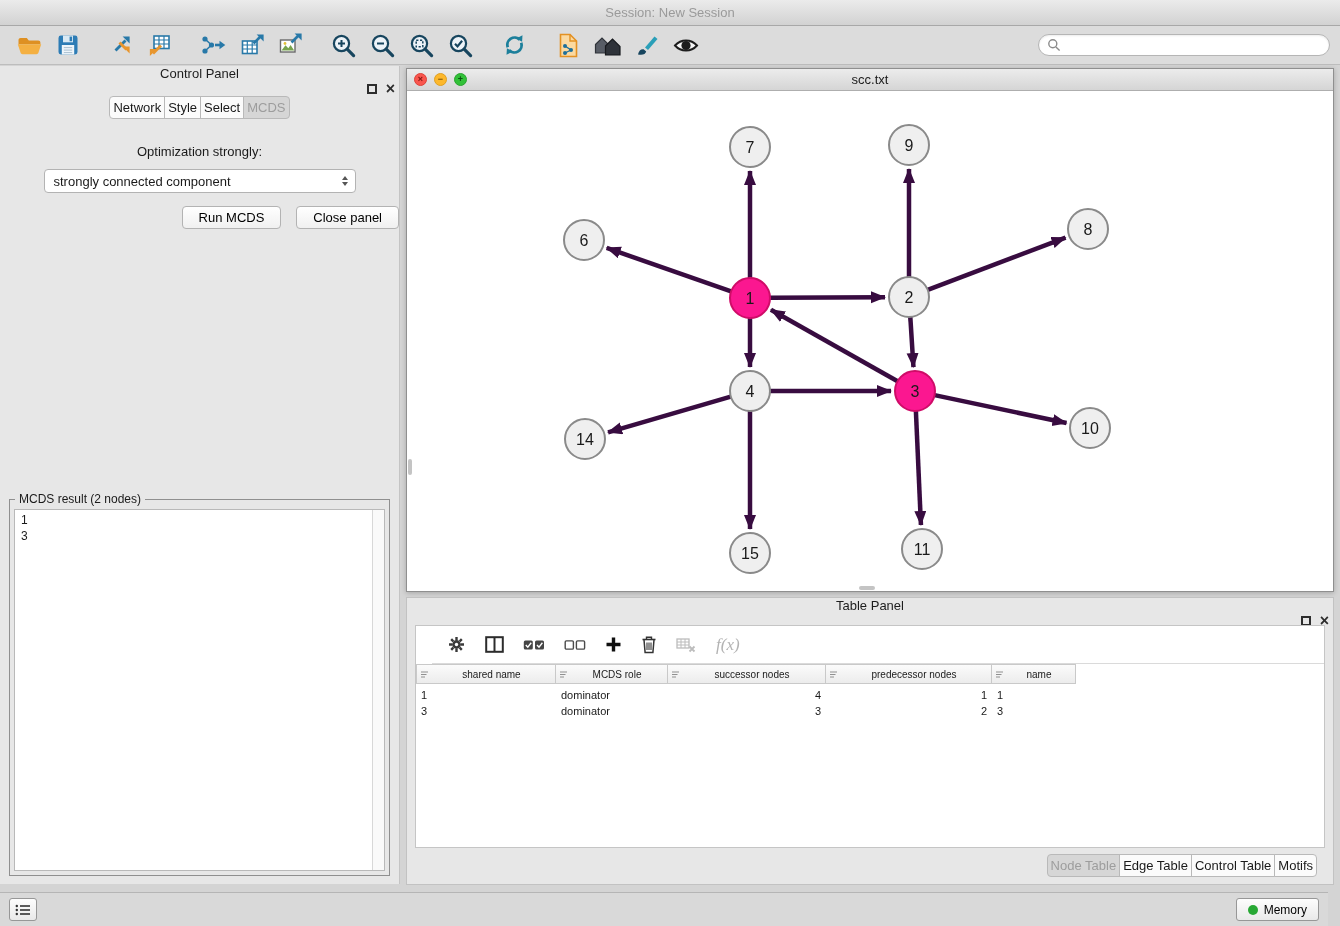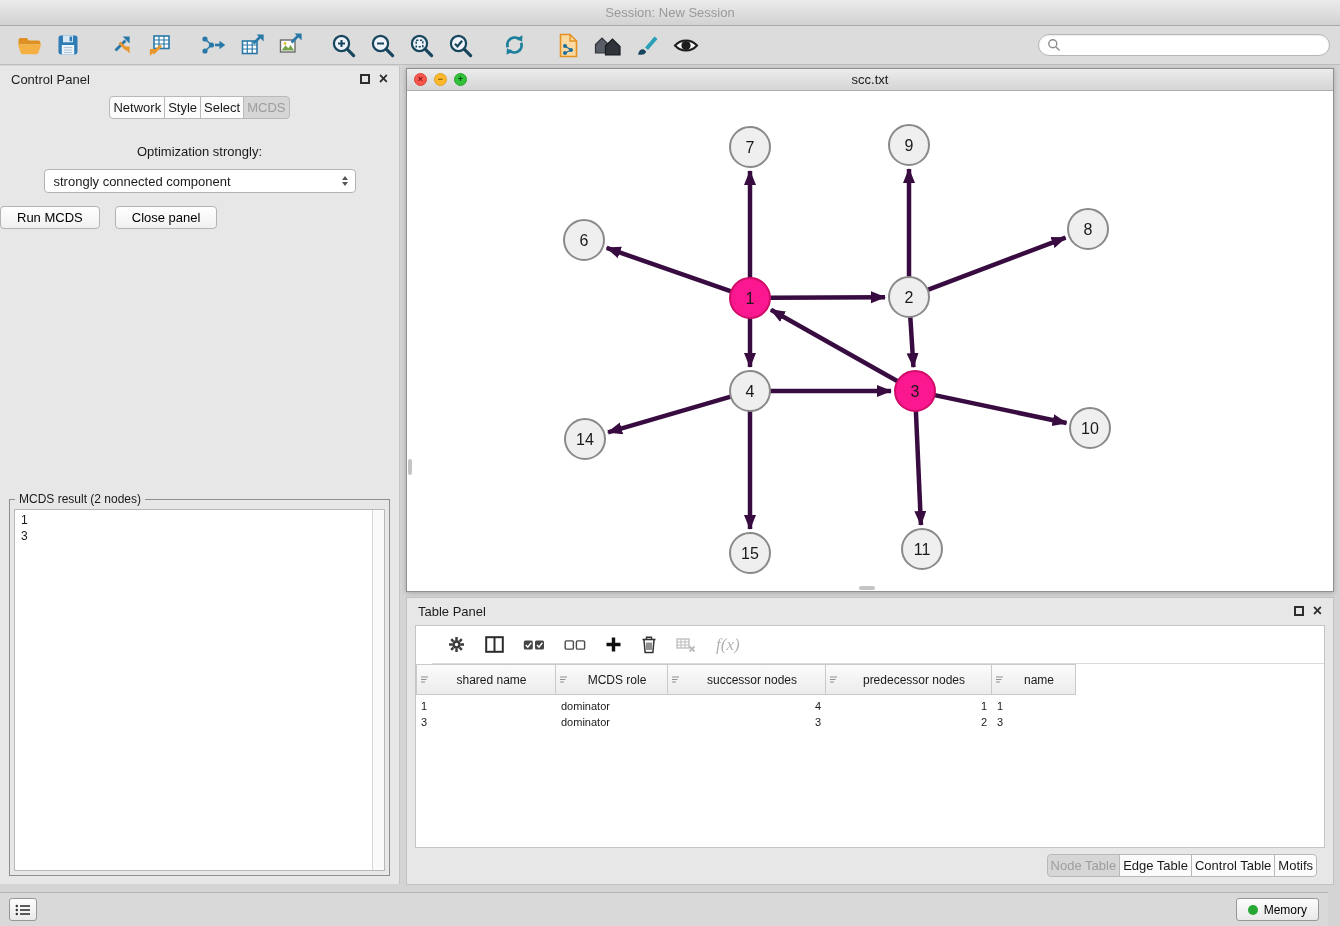--- a/index.html
+++ b/index.html
@@ -26,21 +26,21 @@
   .tbtn { background:none; border:none; padding:2px; margin:0 4px; display:flex; align-items:center; cursor:default; }
   .sep { width:15px; height:1px; }
   .search-box {
     margin-left:auto; width:292px; height:22px; background:#fff;
     border:1px solid #b5b5b5; border-radius:12px; display:flex; align-items:center;
     padding:0 8px; box-shadow:inset 0 1px 2px rgba(0,0,0,.08);
   }
   .search-box input { border:none; outline:none; flex:1; background:transparent; font:12px "Liberation Sans",sans-serif; margin-left:5px; }
 
   
-  .panel-header { height:26px; display:flex; align-items:center; padding:0 11px; }
+  .panel-header { height:26px; display:flex; align-items:center; padding:0 4px;flex-direction:column; }
   .panel-title { font-size:13px; color:#1d1d1d; }
   .panel-controls { margin-left:auto; display:flex; align-items:center; gap:9px; }
   .float-btn { width:10px; height:10px; border:2px solid #2d2d2d; display:inline-block; background:none; padding:0; }
   .close-btn { font-size:16px; font-weight:bold; color:#2d2d2d; line-height:1; background:none; border:none; padding:0; }
 
   .tab {
     padding:3px 3px; font-size:13px; background:#fbfbfb;
     border:1px solid #b9b9b9; margin-left:-1px; white-space:nowrap;
   }
   .tab:first-child { border-top-left-radius:4px; border-bottom-left-radius:4px; margin-left:0; }
@@ -57,21 +57,21 @@
   .opt-select {
     width:312px; height:24px; margin:10px auto 0; background:#fff;
     border:1px solid #b3b3b3; border-radius:4px; display:flex; align-items:center;
     padding:0 7px 0 9px;
   }
   .opt-select .val { flex:1; font-size:13px; }
   .updown { display:flex; flex-direction:column; gap:2px; }
   .updown i { display:block; width:0; height:0; border-left:3.5px solid transparent; border-right:3.5px solid transparent; }
   .updown .u { border-bottom:4.5px solid #555; }
   .updown .d { border-top:4.5px solid #555; }
-  .cp-buttons { display:flex; justify-content:flex-start; gap:15px; margin-top:13px; }
+  .cp-buttons { display:flex; justify-content:flex-end; gap:15px; margin-top:13px; }
   .btn {
     background:linear-gradient(#ffffff,#f0f0f0); border:1px solid #b3b3b3;
     border-radius:4px; padding:3px 16px; font-size:13px; font-family:inherit;
   }
   fieldset.result {
     position:absolute; left:9px; right:9px; top:426px; bottom:8px;
     border:1px solid #8f8f8f; margin:0; padding:0; background:#e7e7e7;
   }
   fieldset.result legend { font-size:12px; padding:0 4px; margin-left:5px; }
   .result-box {
@@ -109,23 +109,23 @@
   }
   .tp-content {
     position:absolute; left:8px; right:8px; top:27px; bottom:36px;
     background:#fff; border:1px solid #c5c5c5; overflow:hidden;
   }
   .tp-toolbar { height:38px; display:flex; align-items:center; gap:19px; padding:0 15px; border-bottom:1px solid #dadada;margin-left:16px; }
   .ticon { display:flex; align-items:center; background:none; border:none; padding:0; }
   .fx { font-family:"Liberation Serif",serif; font-style:italic; font-size:17px; color:#b3b3b3; }
   .tbl-head { display:flex; }
   .th {
-    height:31px; background:linear-gradient(#fbfbfb,#ececec);
+    height:20px; background:linear-gradient(#fbfbfb,#ececec);
     border:1px solid #c9c9c9; border-left:none; display:flex; align-items:center;
-    padding:0 3px; font-size:12px;
+    padding:0 3px; font-size:10px;
   }
   .th:first-child { border-left:1px solid #c9c9c9; }
   .thlabel { flex:1; text-align:center; }
   .sorticon { flex:0 0 auto; margin-right:2px; }
   .tr { display:flex; height:16px; align-items:center; font-size:11px; }
   .tr:first-child { margin-top:3px; }
   .td { padding:0 5px; overflow:hidden; white-space:nowrap; }
   .tp-tabs { position:absolute; left:0; right:16px; bottom:7px; display:flex; justify-content:flex-end; }
 
   

